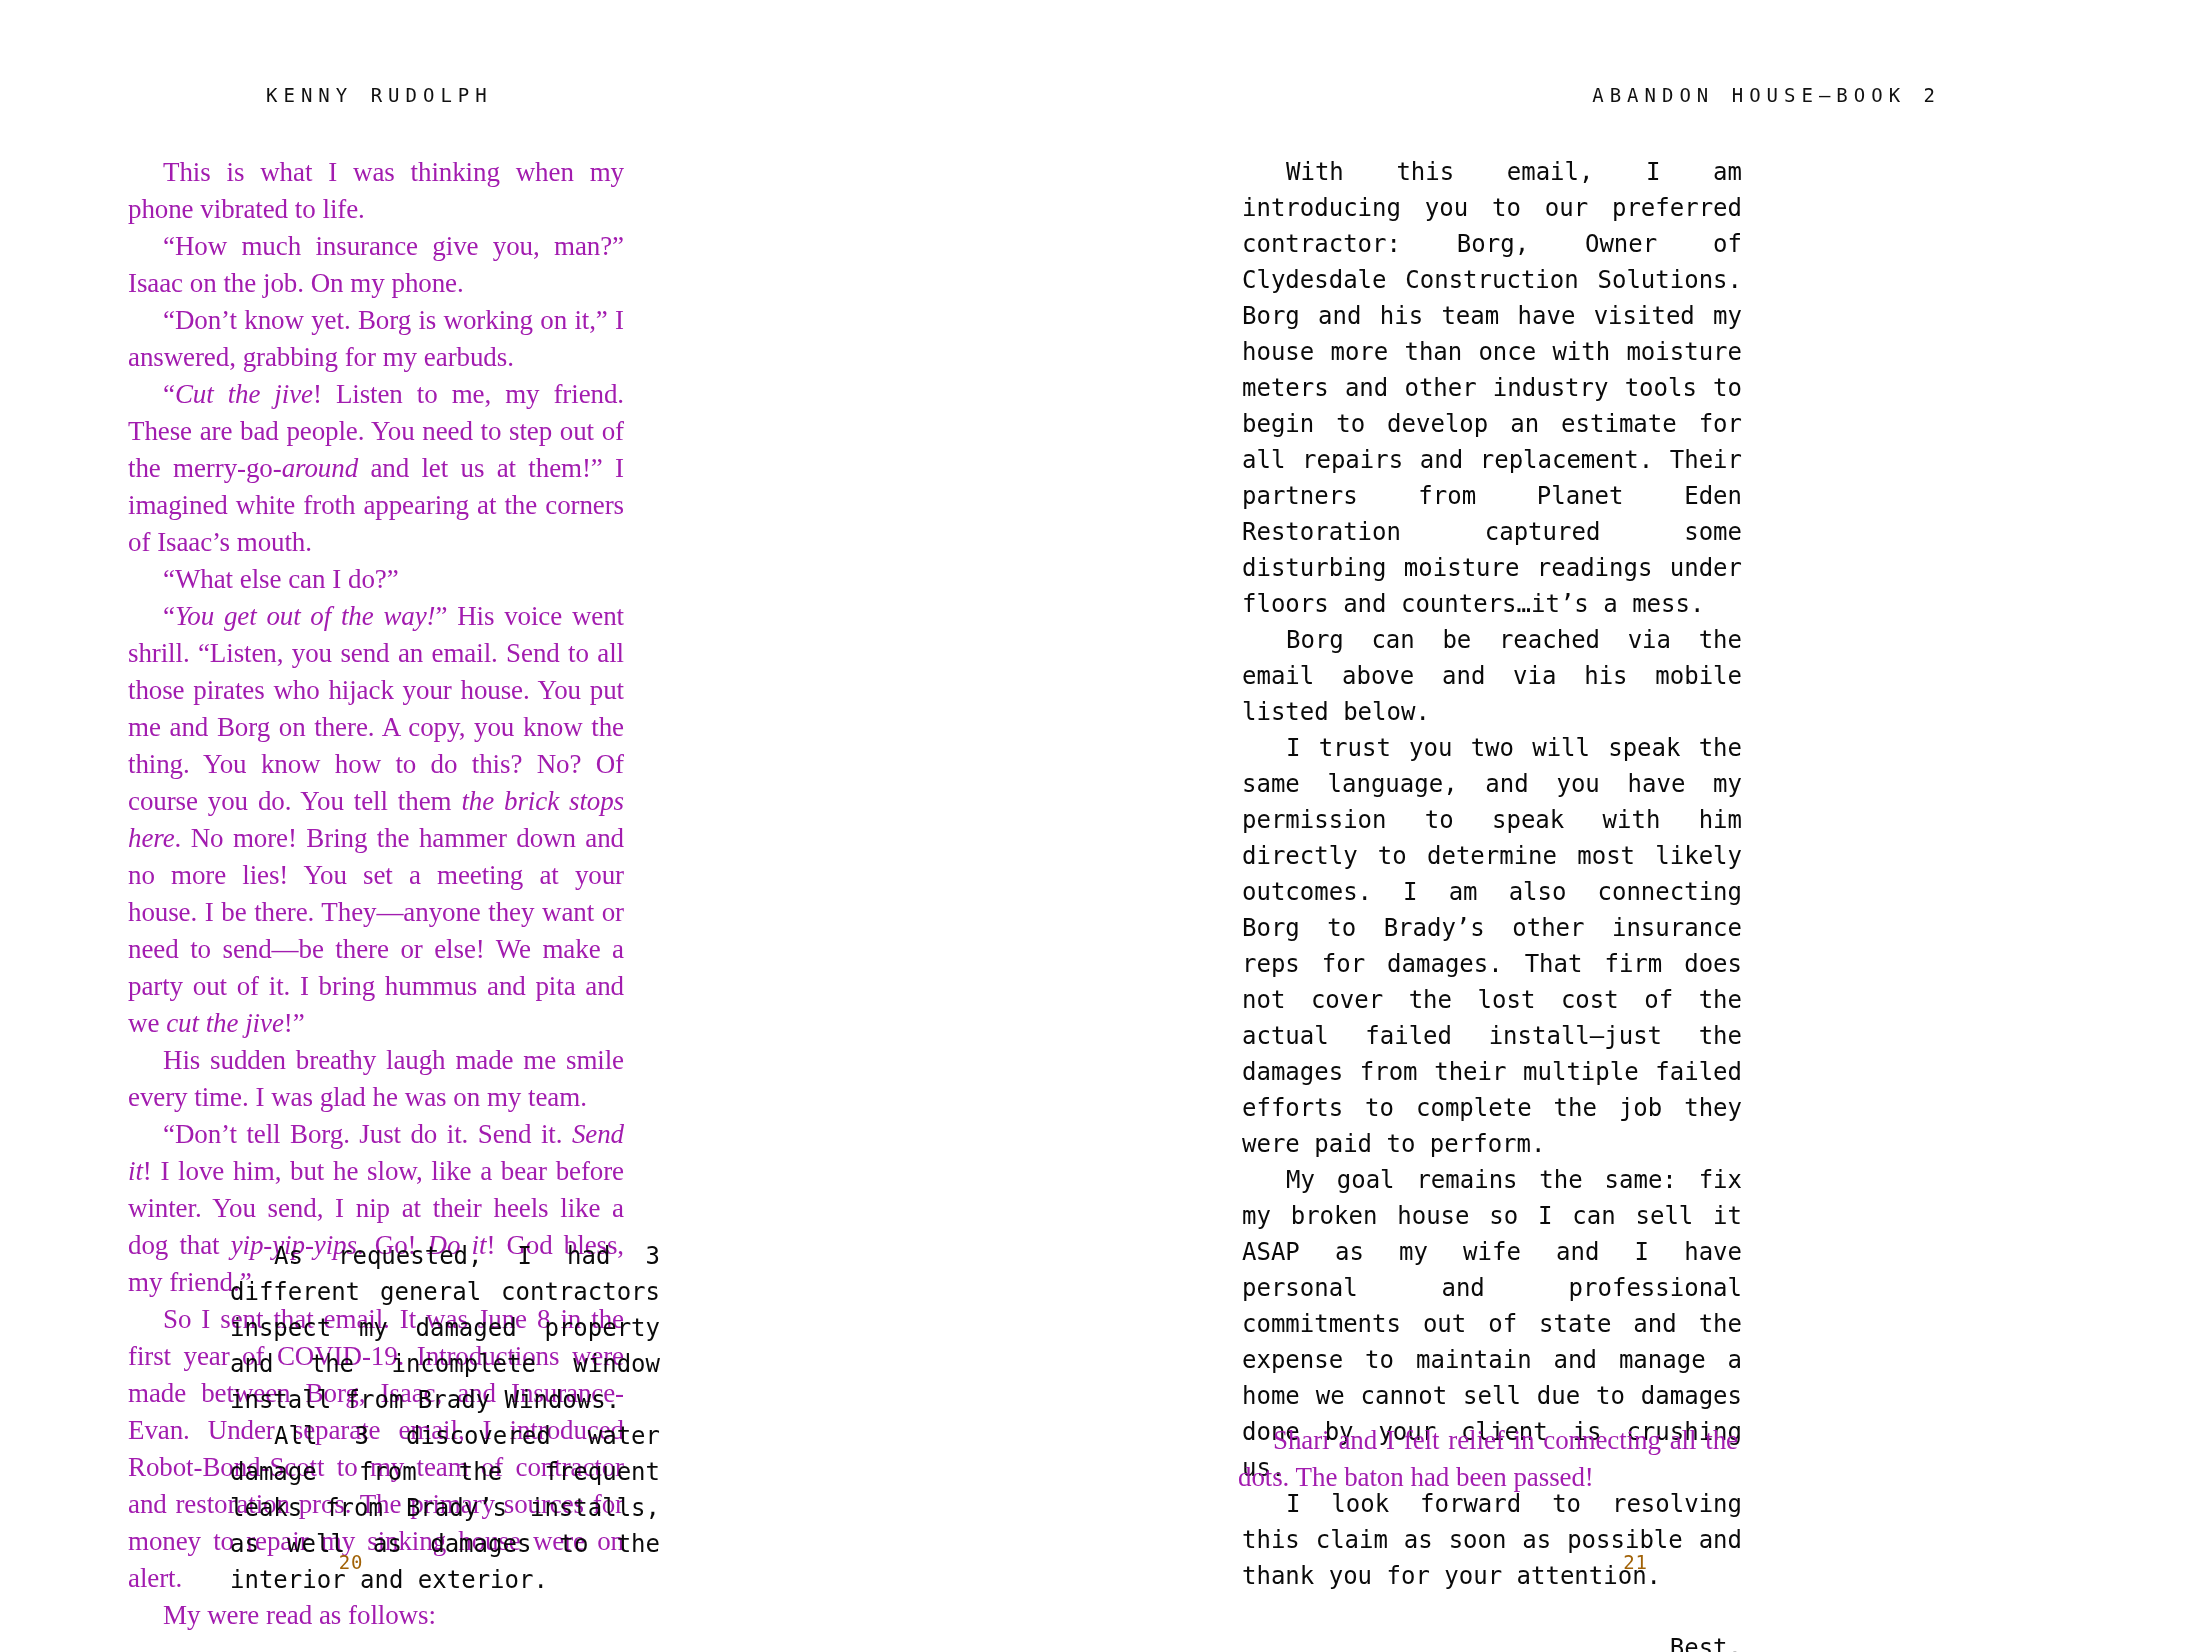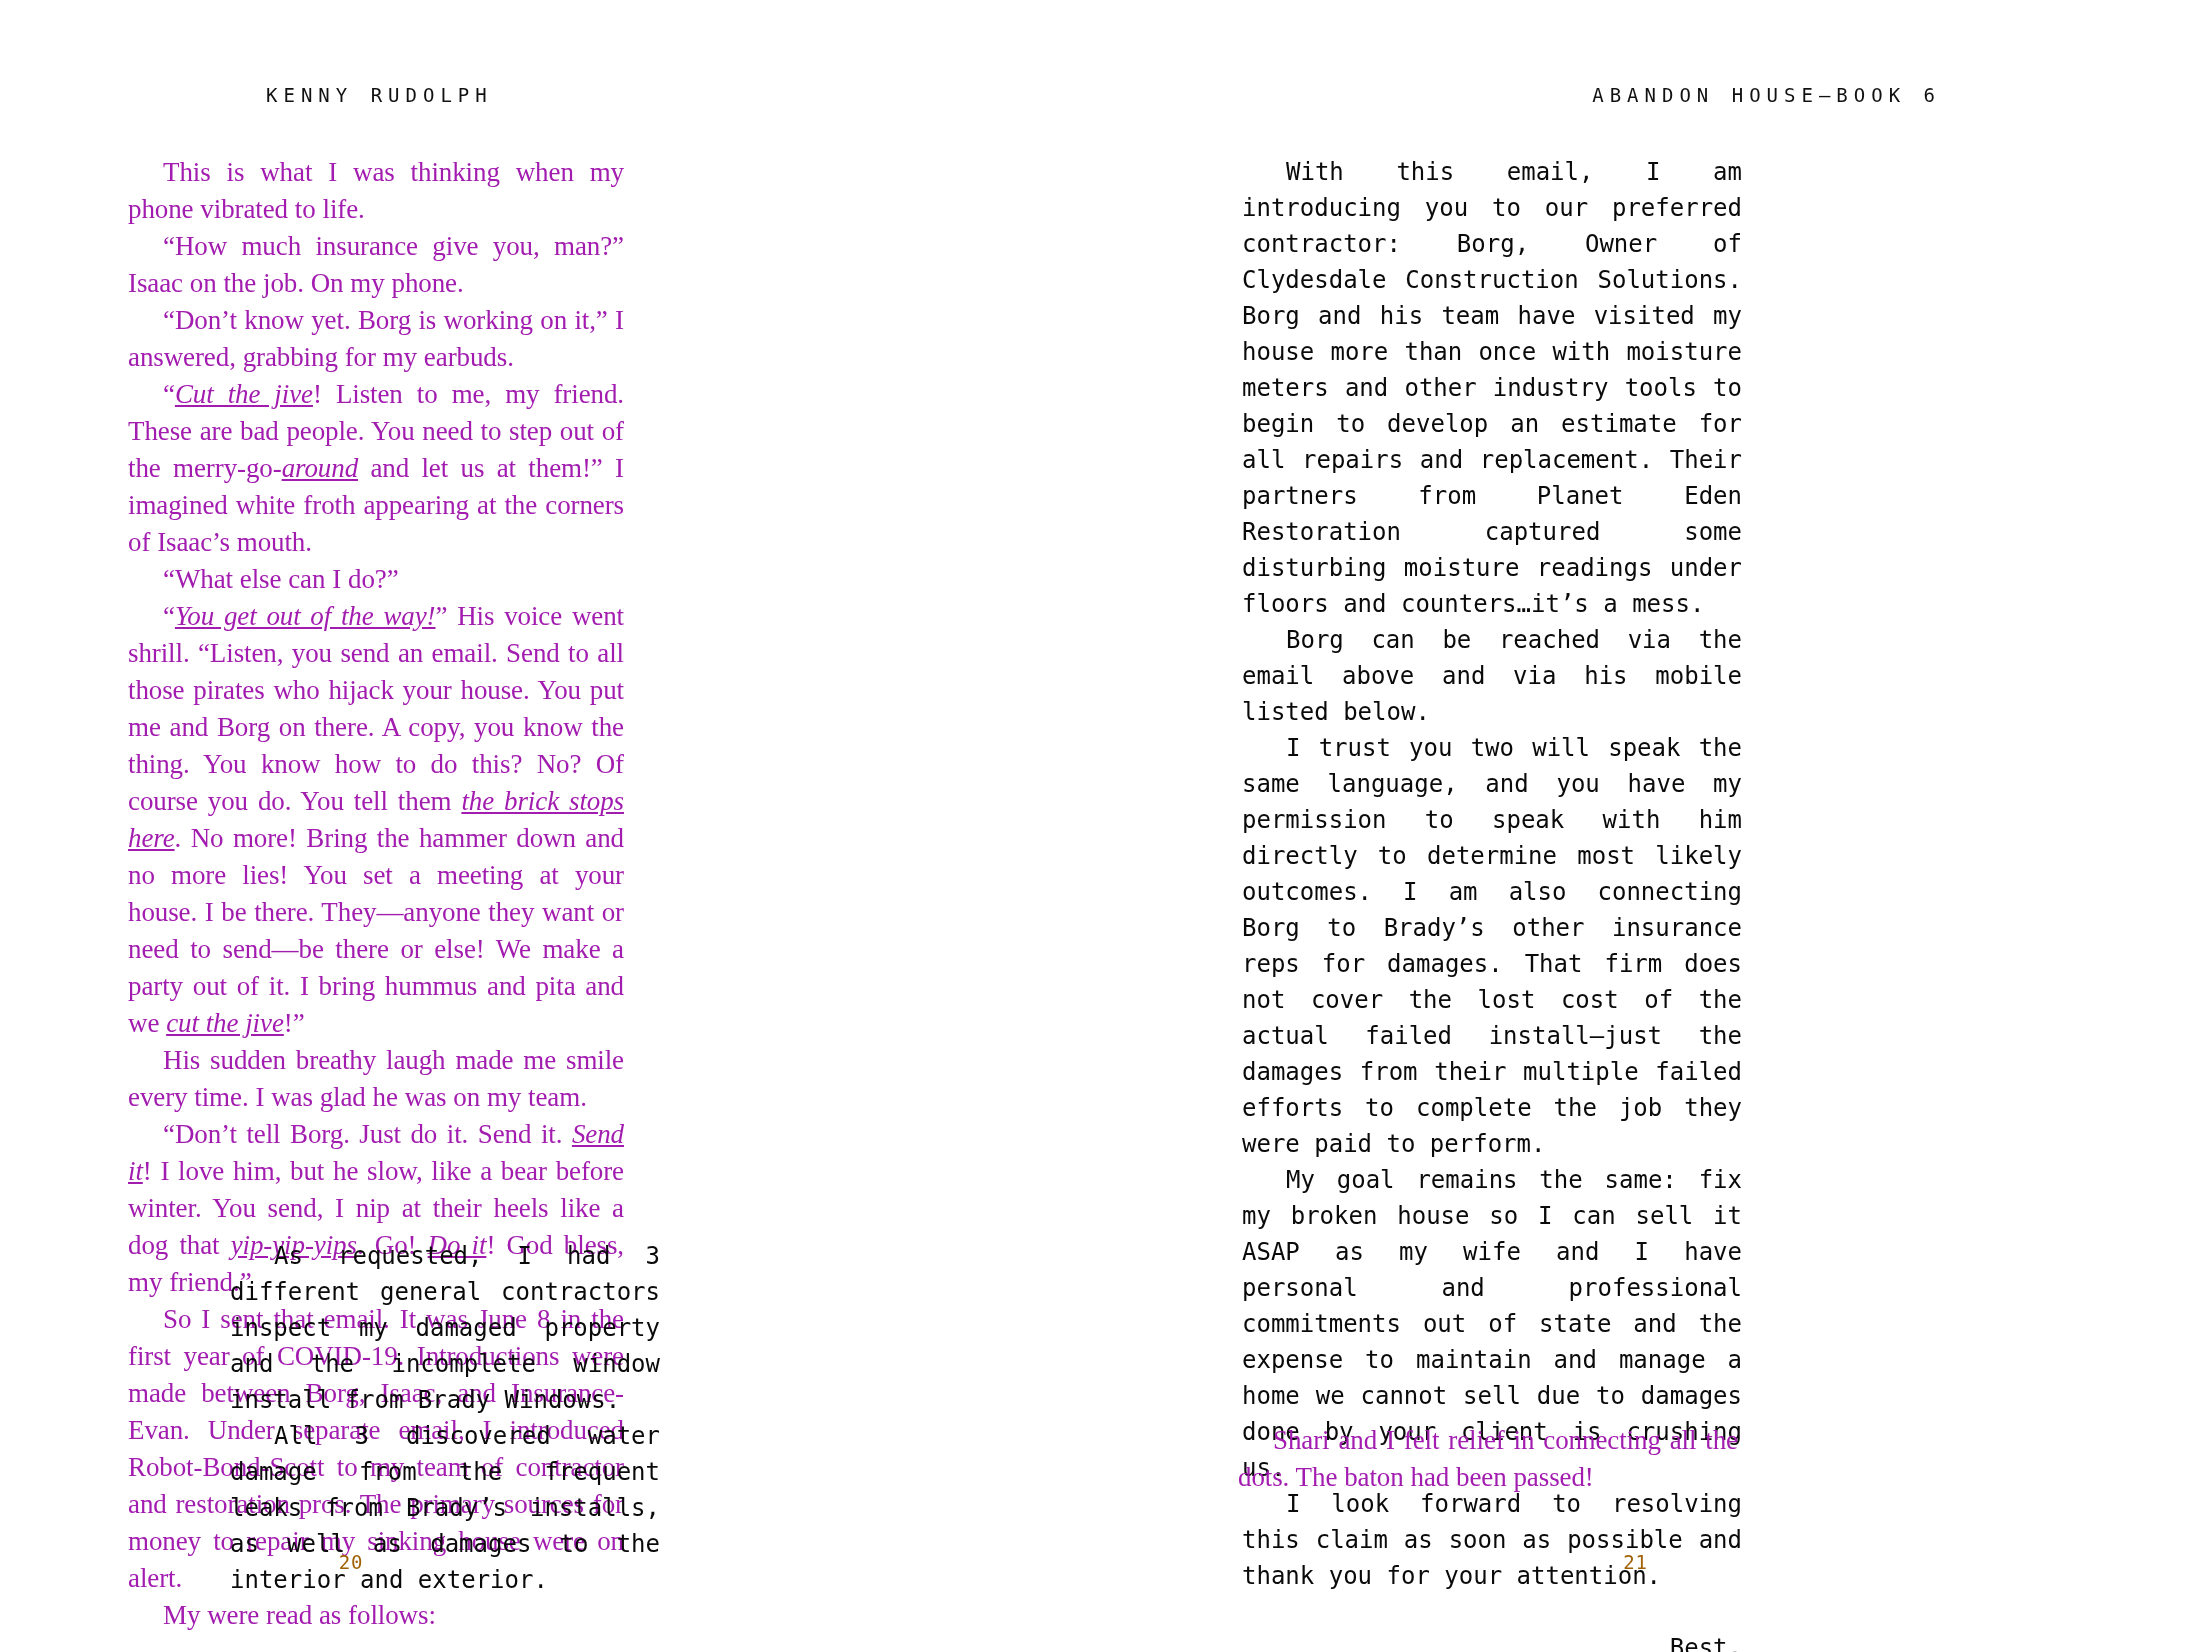--- a/index.html
+++ b/index.html
@@ -67,21 +67,21 @@
     font-size: 27px;
     line-height: 37px;
     text-align: justify;
     text-indent: 35px;
     margin: 0;
     color: #a21caf;
     letter-spacing: -0.1px;
     word-spacing: 0.2px;
   }
 
-  .body-p i, .body-p em { font-style: italic; text-decoration: underline; }
+  .body-p i, .body-p em { font-style: italic; }
 
   
   .email {
     font-family: "DejaVu Sans Mono", "Liberation Mono", monospace;
     font-size: 24px;
     line-height: 36px;
     text-align: justify;
     margin: 0;
     color: #0a0a0a;
     letter-spacing: 0px;
@@ -158,21 +158,21 @@
     <div class="email email-left">
       <p>As requested, I had 3 different general contractors inspect my damaged property and the incomplete window install from Brady Windows.</p>
       <p>All 3 discovered water damage from the frequent leaks from Brady’s installs, as well as damages to the interior and exterior.</p>
     </div>
 
     <div class="folio">20</div>
   </div>
 
   <div class="page page-right">
 
-    <div class="running-head">ABANDON HOUSE—BOOK 6</div>
+    <div class="running-head">ABANDON HOUSE—BOOK 2</div>
 
     <div class="email email-right">
       <p>With this email, I am introducing you to our preferred contractor: Borg, Owner of Clydesdale Construction Solutions. Borg and his team have visited my house more than once with moisture meters and other industry tools to begin to develop an estimate for all repairs and replacement. Their partners from Planet Eden Restoration captured some disturbing moisture readings under floors and counters…it’s a mess.</p>
       <p>Borg can be reached via the email above and via his mobile listed below.</p>
       <p>I trust you two will speak the same language, and you have my permission to speak with him directly to determine most likely outcomes. I am also connecting Borg to Brady’s other insurance reps for damages. That firm does not cover the lost cost of the actual failed install—just the damages from their multiple failed efforts to complete the job they were paid to perform.</p>
       <p>My goal remains the same: fix my broken house so I can sell it ASAP as my wife and I have personal and professional commitments out of state and the expense to maintain and manage a home we cannot sell due to damages done by your client is crushing us.</p>
       <p>I look forward to resolving this claim as soon as possible and thank you for your attention.</p>
       <span class="spacer-line"></span>
       <p class="signoff">Best,</p>
       <p class="signoff">Kenny Rudolph</p>

